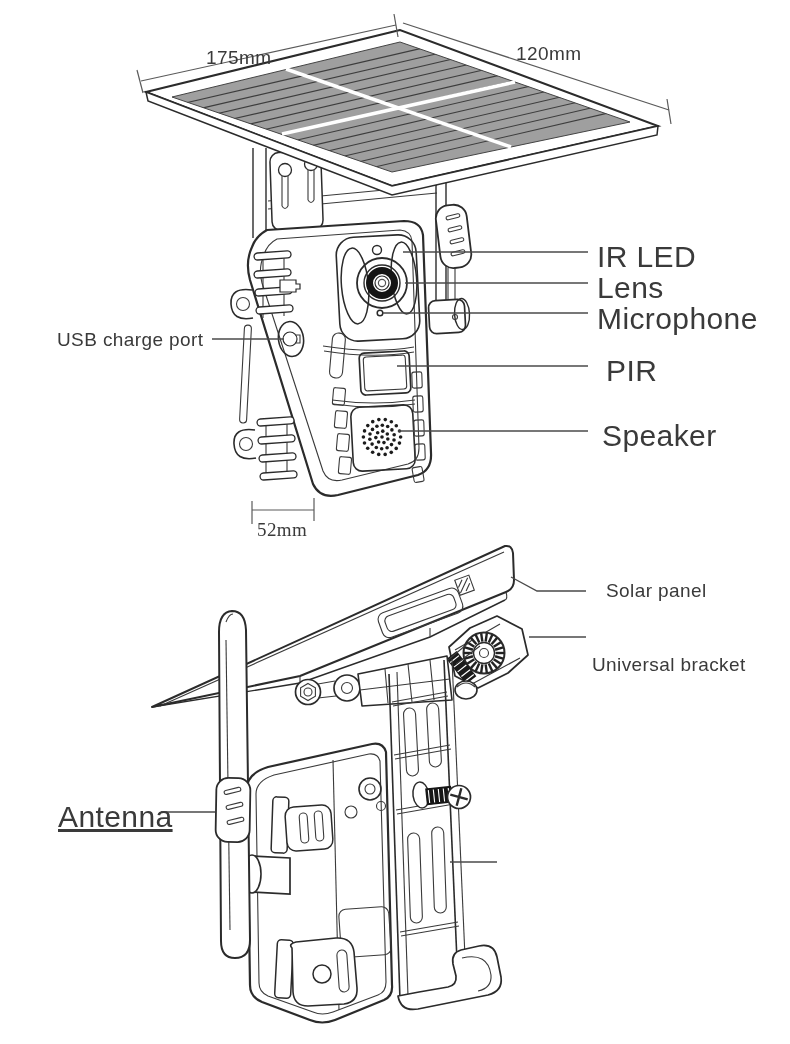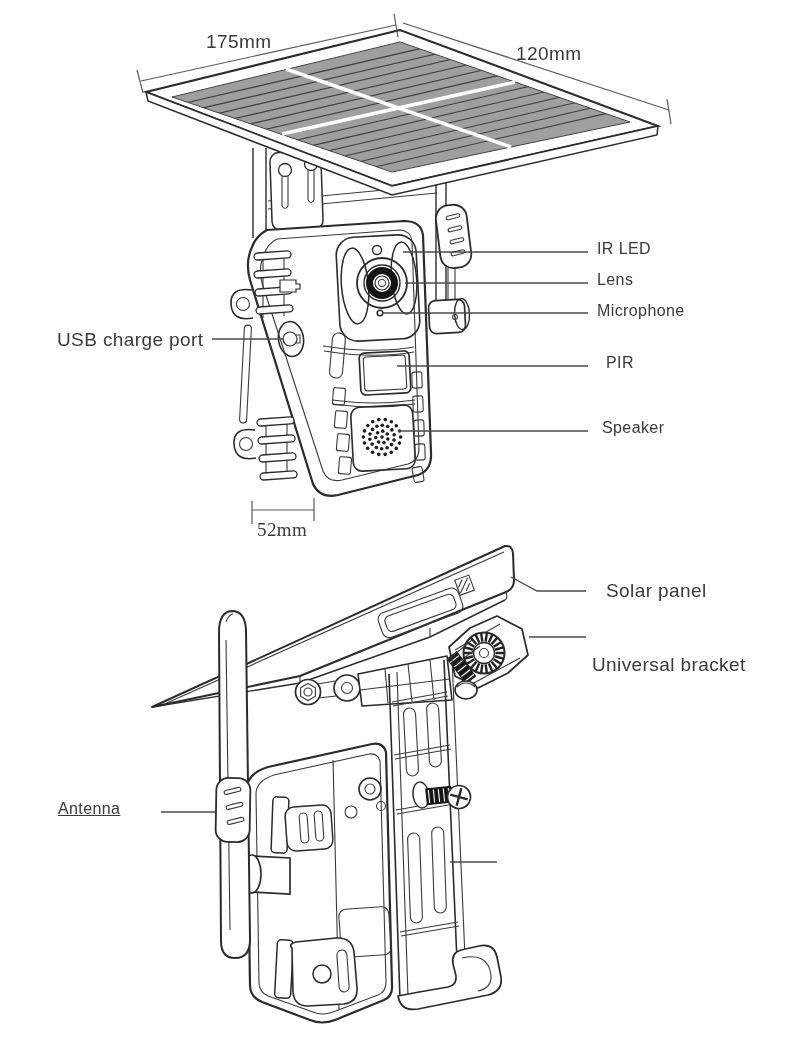--- a/index.html
+++ b/index.html
@@ -11,21 +11,21 @@
     font-family:"Liberation Sans", sans-serif;
   }
   .lbl{
     position:absolute;
     color:#3a3a3a;
     white-space:nowrap;
     letter-spacing:0.4px;
     line-height:1.1;
   }
   .s19{font-size:19px;}
-  .s22{font-size:16px;}
+  .s22{font-size:30px;}
   .s24{font-size:24.5px;}
   svg{position:absolute;left:0;top:0;}
   .ln{stroke:#2b2b2b;fill:none;}
   .thin{stroke:#3a3a3a;stroke-width:1.1;fill:none;}
   .leader{stroke:#4a4a4a;stroke-width:1.4;fill:none;}
   .dim{stroke:#5a5a5a;stroke-width:1.2;fill:none;}
   .wfill{fill:#ffffff;}
 </style>
 </head>
 <body>
@@ -381,21 +381,21 @@
 
     <g>
       <path class="leader" d="M511,577 L537,591 L586,591"></path>
       <path class="leader" d="M529,637 H586"></path>
       <path class="leader" d="M161,812 H215"></path>
       <path class="leader" d="M450,862 H497"></path>
     </g>
   </g>
 </svg>
 
-<span class="lbl s19" style="left:206px;top:32px;">175mm</span>
+<span class="lbl s19" style="left:206px;top:48px;">175mm</span>
 <span class="lbl s19" style="left:516px;top:44px;">120mm</span>
 <span class="lbl s22" style="left:597px;top:240px;">IR LED</span>
 <span class="lbl s22" style="left:597px;top:271px;">Lens</span>
 <span class="lbl s22" style="left:597px;top:302px;">Microphone</span>
 <span class="lbl s22" style="left:606px;top:354px;text-align:right;">PIR</span>
 <span class="lbl s22" style="left:602px;top:419px;">Speaker</span>
 <span class="lbl s19" style="left:57px;top:330px;">USB charge port</span>
 <span class="lbl s19" style="left:257px;top:520px;font-family:Liberation Serif, serif;">52mm</span>
 <span class="lbl s19" style="left:606px;top:581px;text-align:right;">Solar panel</span>
 <span class="lbl s19" style="left:592px;top:627px;margin-top:28px;">Universal bracket</span>

